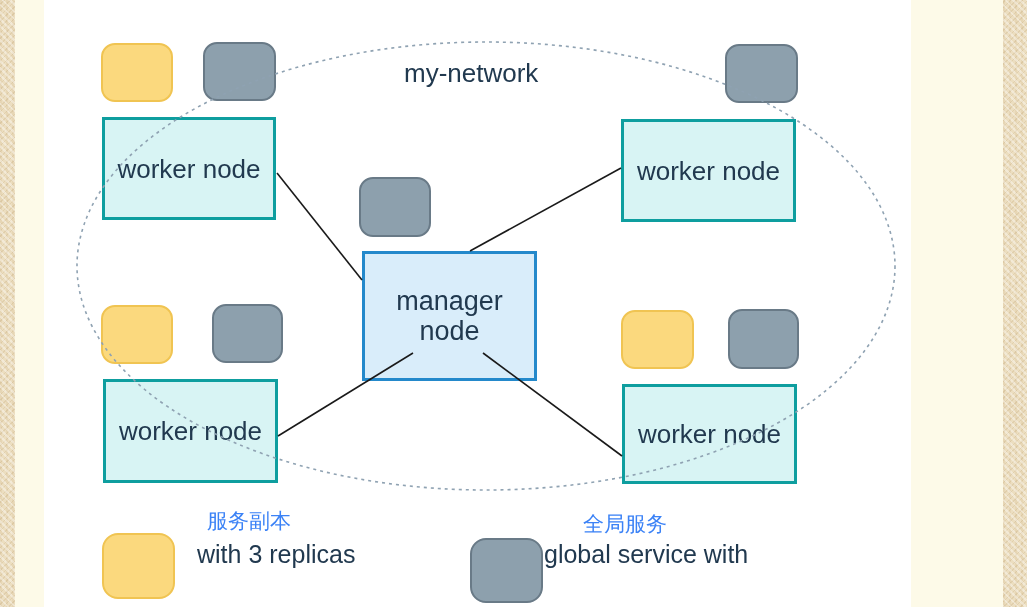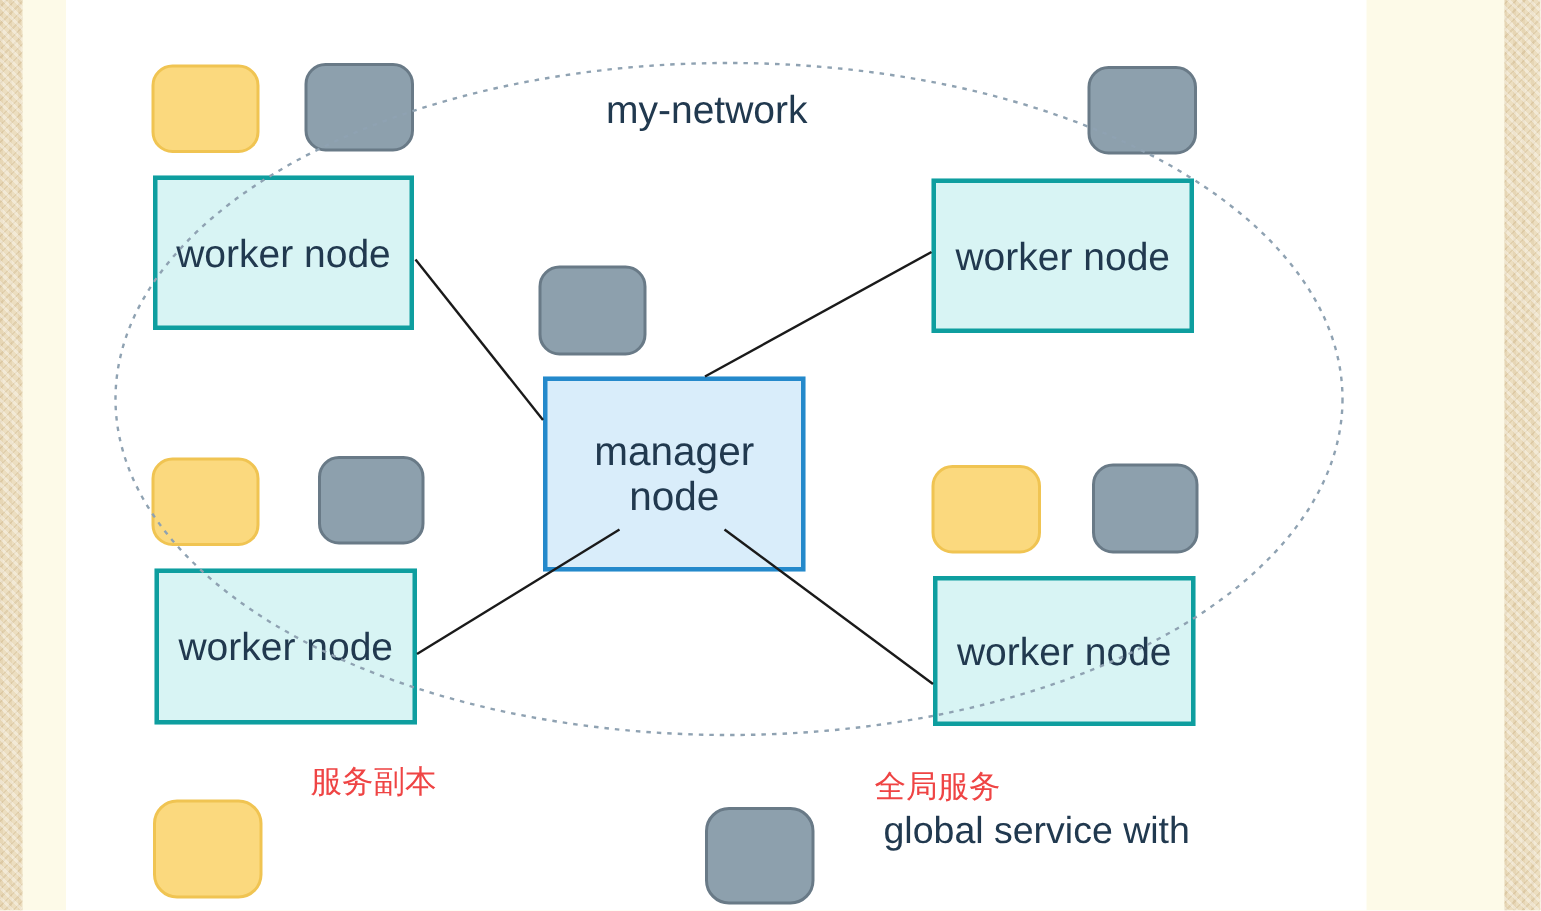--- a/index.html
+++ b/index.html
@@ -40,21 +40,21 @@
   }
   .svc.rep{background:#fbd97e;border:2px solid #f0c452;}
   .svc.glob{background:#8da0ad;border:2px solid #697a87;}
   .svc.legend{border-radius:16px;}
   
   .netlabel{
     position:absolute;left:404px;top:58px;z-index:4;
     color:#21394f;font-size:26px;white-space:nowrap;text-align:center;
   }
   .cn{
-    position:absolute;z-index:4;color:#ef4444;font-size:21px;white-space:nowrap;
+    position:absolute;z-index:4;color:#3b82f6;font-size:21px;white-space:nowrap;
   }
   .legend-text{
     position:absolute;z-index:4;color:#21394f;font-size:25px;line-height:29px;white-space:nowrap;
   }
   svg.overlay{
     position:absolute;left:0;top:0;z-index:6;pointer-events:none;
   }
 </style>
 </head>
 <body>
@@ -90,22 +90,23 @@
   <span>worker node</span>
 </div>
 
 <div class="cn" style="left:207px;top:507px;">服务副本</div>
 <div class="cn" style="left:583px;top:510px;">全局服务</div>
 
 <div class="svc rep legend" style="left:102px;top:533px;width:73px;height:66px;"></div>
 <div class="svc glob legend" style="left:470px;top:538px;width:73px;height:65px;"></div>
 
 <div class="legend-text" style="left:197px;top:540px;">
+  <div>with 3 replicas</div>
 </div>
-<div class="legend-text" style="left:589px;top:540px;">
+<div class="legend-text" style="left:544px;top:540px;">
   <div>global service with</div>
 </div>
 
 <svg class="overlay" width="1027" height="607" viewBox="0 0 1027 607">
   <ellipse cx="486" cy="266" rx="409" ry="224" fill="none" stroke="#8fa2b2" stroke-width="1.6" stroke-dasharray="3 4"></ellipse>
   <line x1="277" y1="173" x2="362" y2="280" stroke="#1a1a1a" stroke-width="1.6"></line>
   <line x1="470" y1="251" x2="621" y2="168" stroke="#1a1a1a" stroke-width="1.6"></line>
   <line x1="413" y1="353" x2="278" y2="436" stroke="#1a1a1a" stroke-width="1.6"></line>
   <line x1="483" y1="353" x2="622" y2="456" stroke="#1a1a1a" stroke-width="1.6"></line>
 </svg>

